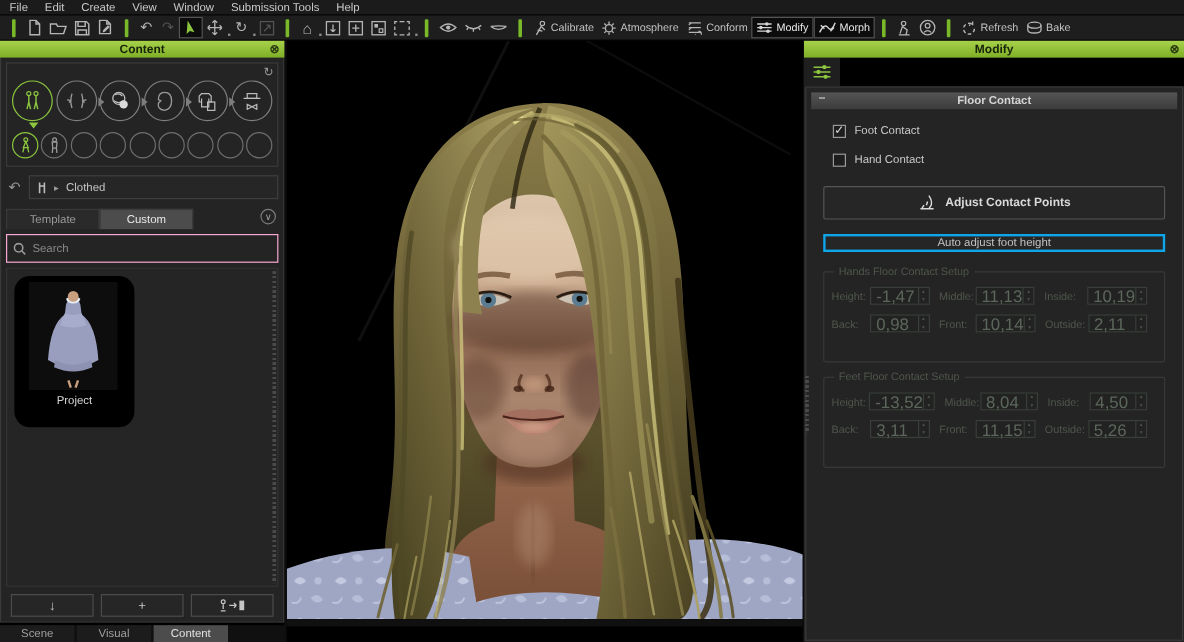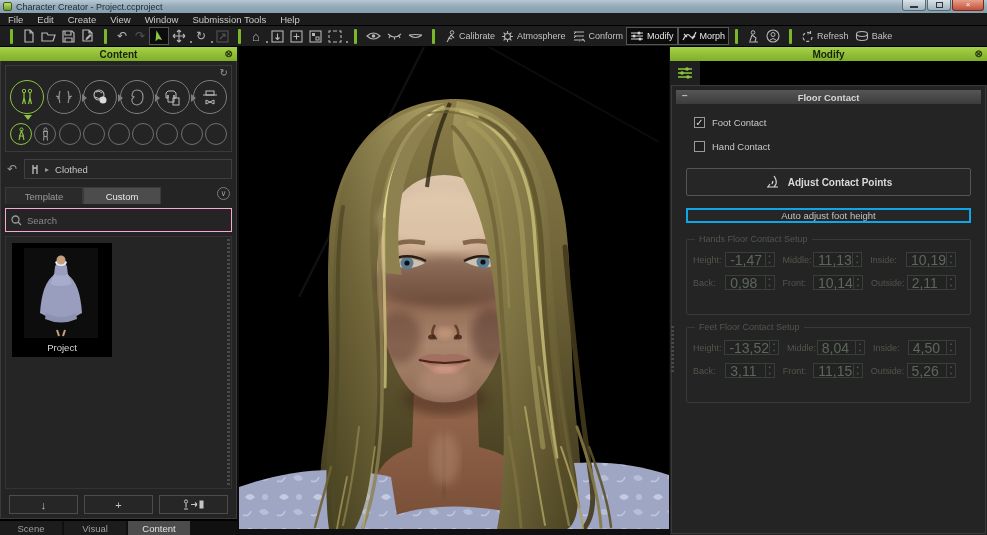--- a/index.html
+++ b/index.html
@@ -74,21 +74,21 @@
   .tab-chevron { position:absolute; right:2px; top:0; width:13px; height:13px; border:1px solid #7a7a7a;
     border-radius:50%; display:flex; align-items:center; justify-content:center; font-size:8px; color:#9a9a9a; }
   .search-row { margin:4px 4px 0 4px; border:1px solid #f9a8d4; height:20px; display:flex;
     align-items:center; padding:11px 5px; gap:5px; background:#242424; }
   .search-row input { flex:1; background:transparent; border:none; outline:none; color:#bbb; font-size:9.5px;
     font-family:"Liberation Sans",sans-serif; }
   .search-row input::placeholder { color:#8a8a8a; }
   .list-area { flex:1; margin:4px 4px 0 4px; border:1px solid #333; position:relative; min-height:0; background:#252525; }
   .list-scrollbar { position:absolute; right:1px; top:2px; bottom:2px; width:3px;
     background:repeating-linear-gradient(#4a4a4a 0 2px, transparent 2px 4px); }
-  .thumb-item { width:100px; margin:6px; background:#000; padding:5px 12px 2px 12px; }
+  .thumb-item { width:100px; margin:6px; background:#000; padding:5px 12px 14px 12px;border-radius:13px; }
   .thumb-img { width:74px; height:90px; background:#0a0a0a; display:block; }
   .thumb-label { text-align:center; color:#d8d8d8; font-size:9.5px; padding:4px 0 2px 0; }
   .lp-btn-row { display:flex; gap:6px; margin:6px 8px 4px 8px; }
   .lp-btn { flex:1; height:19px; border:1px solid #4c4c4c; display:flex; align-items:center;
     justify-content:center; color:#c5c5c5; font-size:11px; background:#262626; }
   .bottom-tabs { height:16px; display:flex; background:#101010; border-top:2px solid #000; }
   .b-tab { width:62px; display:flex; align-items:center; justify-content:center; font-size:9.5px;
     color:#9f9f9f; background:#1c1c1c; margin-right:2px; }
   .b-tab.active { background:#4c4c4c; color:#e2e2e2; }
 
@@ -130,35 +130,20 @@
   .f-spin { width:9px; border-left:1px solid #383e38; display:flex; flex-direction:column; }
   .f-spin span { flex:1; display:flex; align-items:center; justify-content:center;
     font-size:4px; color:#4a524a; line-height:1; }
   .f-label.w2 { width:34px; } .f-label.w3 { width:40px; }
 </style>
 </head>
 <body>
 
 <div class="window">
 
-  <div class="titlebar">
-    <div class="app-icon"></div>
-    <div class="title-text">Character Creator - Project.ccproject</div>
-    <div class="win-btns">
-      <div class="win-btn">
-          <div class="minus-glyph"></div>
-        </div>
-      <div class="win-btn">
-          <div class="max-glyph"></div>
-        </div>
-      <div class="win-btn close">
-          <span>×</span>
-        </div>
-    </div>
-  </div>
 
   <div class="menubar">
     <span class="menu-item">File</span>
     <span class="menu-item">Edit</span>
     <span class="menu-item">Create</span>
     <span class="menu-item">View</span>
     <span class="menu-item">Window</span>
     <span class="menu-item">Submission Tools</span>
     <span class="menu-item">Help</span>
   </div>

